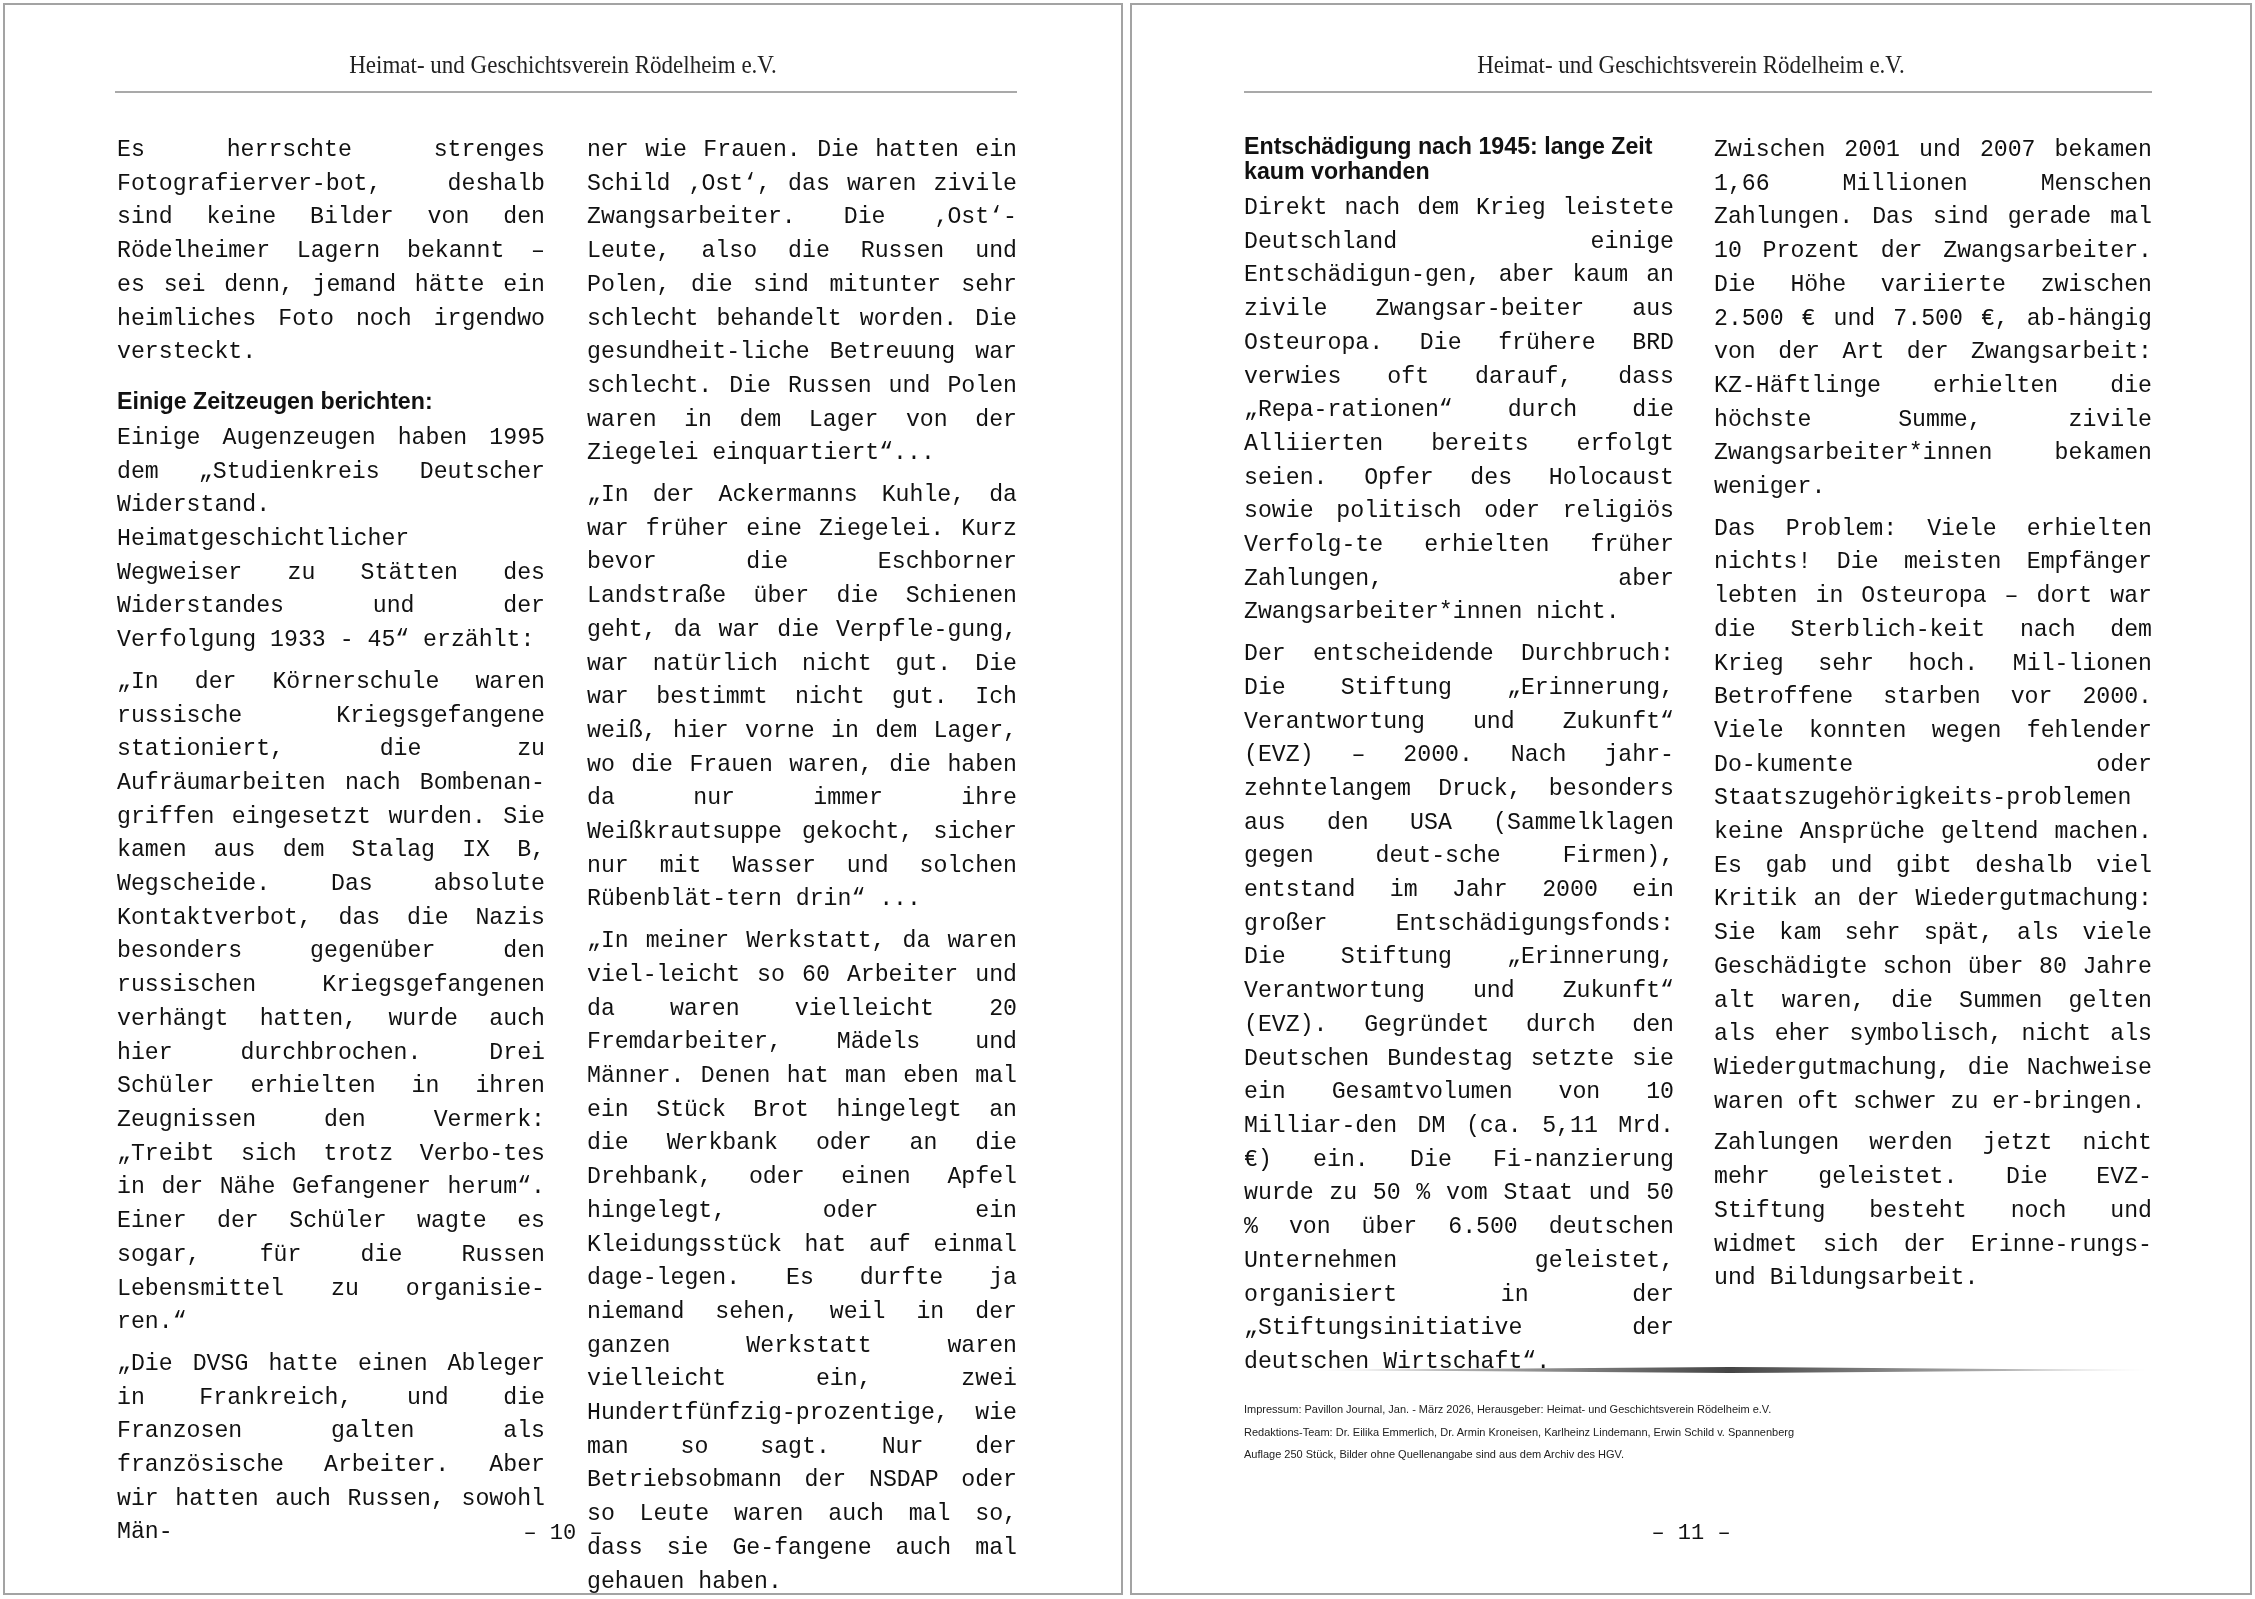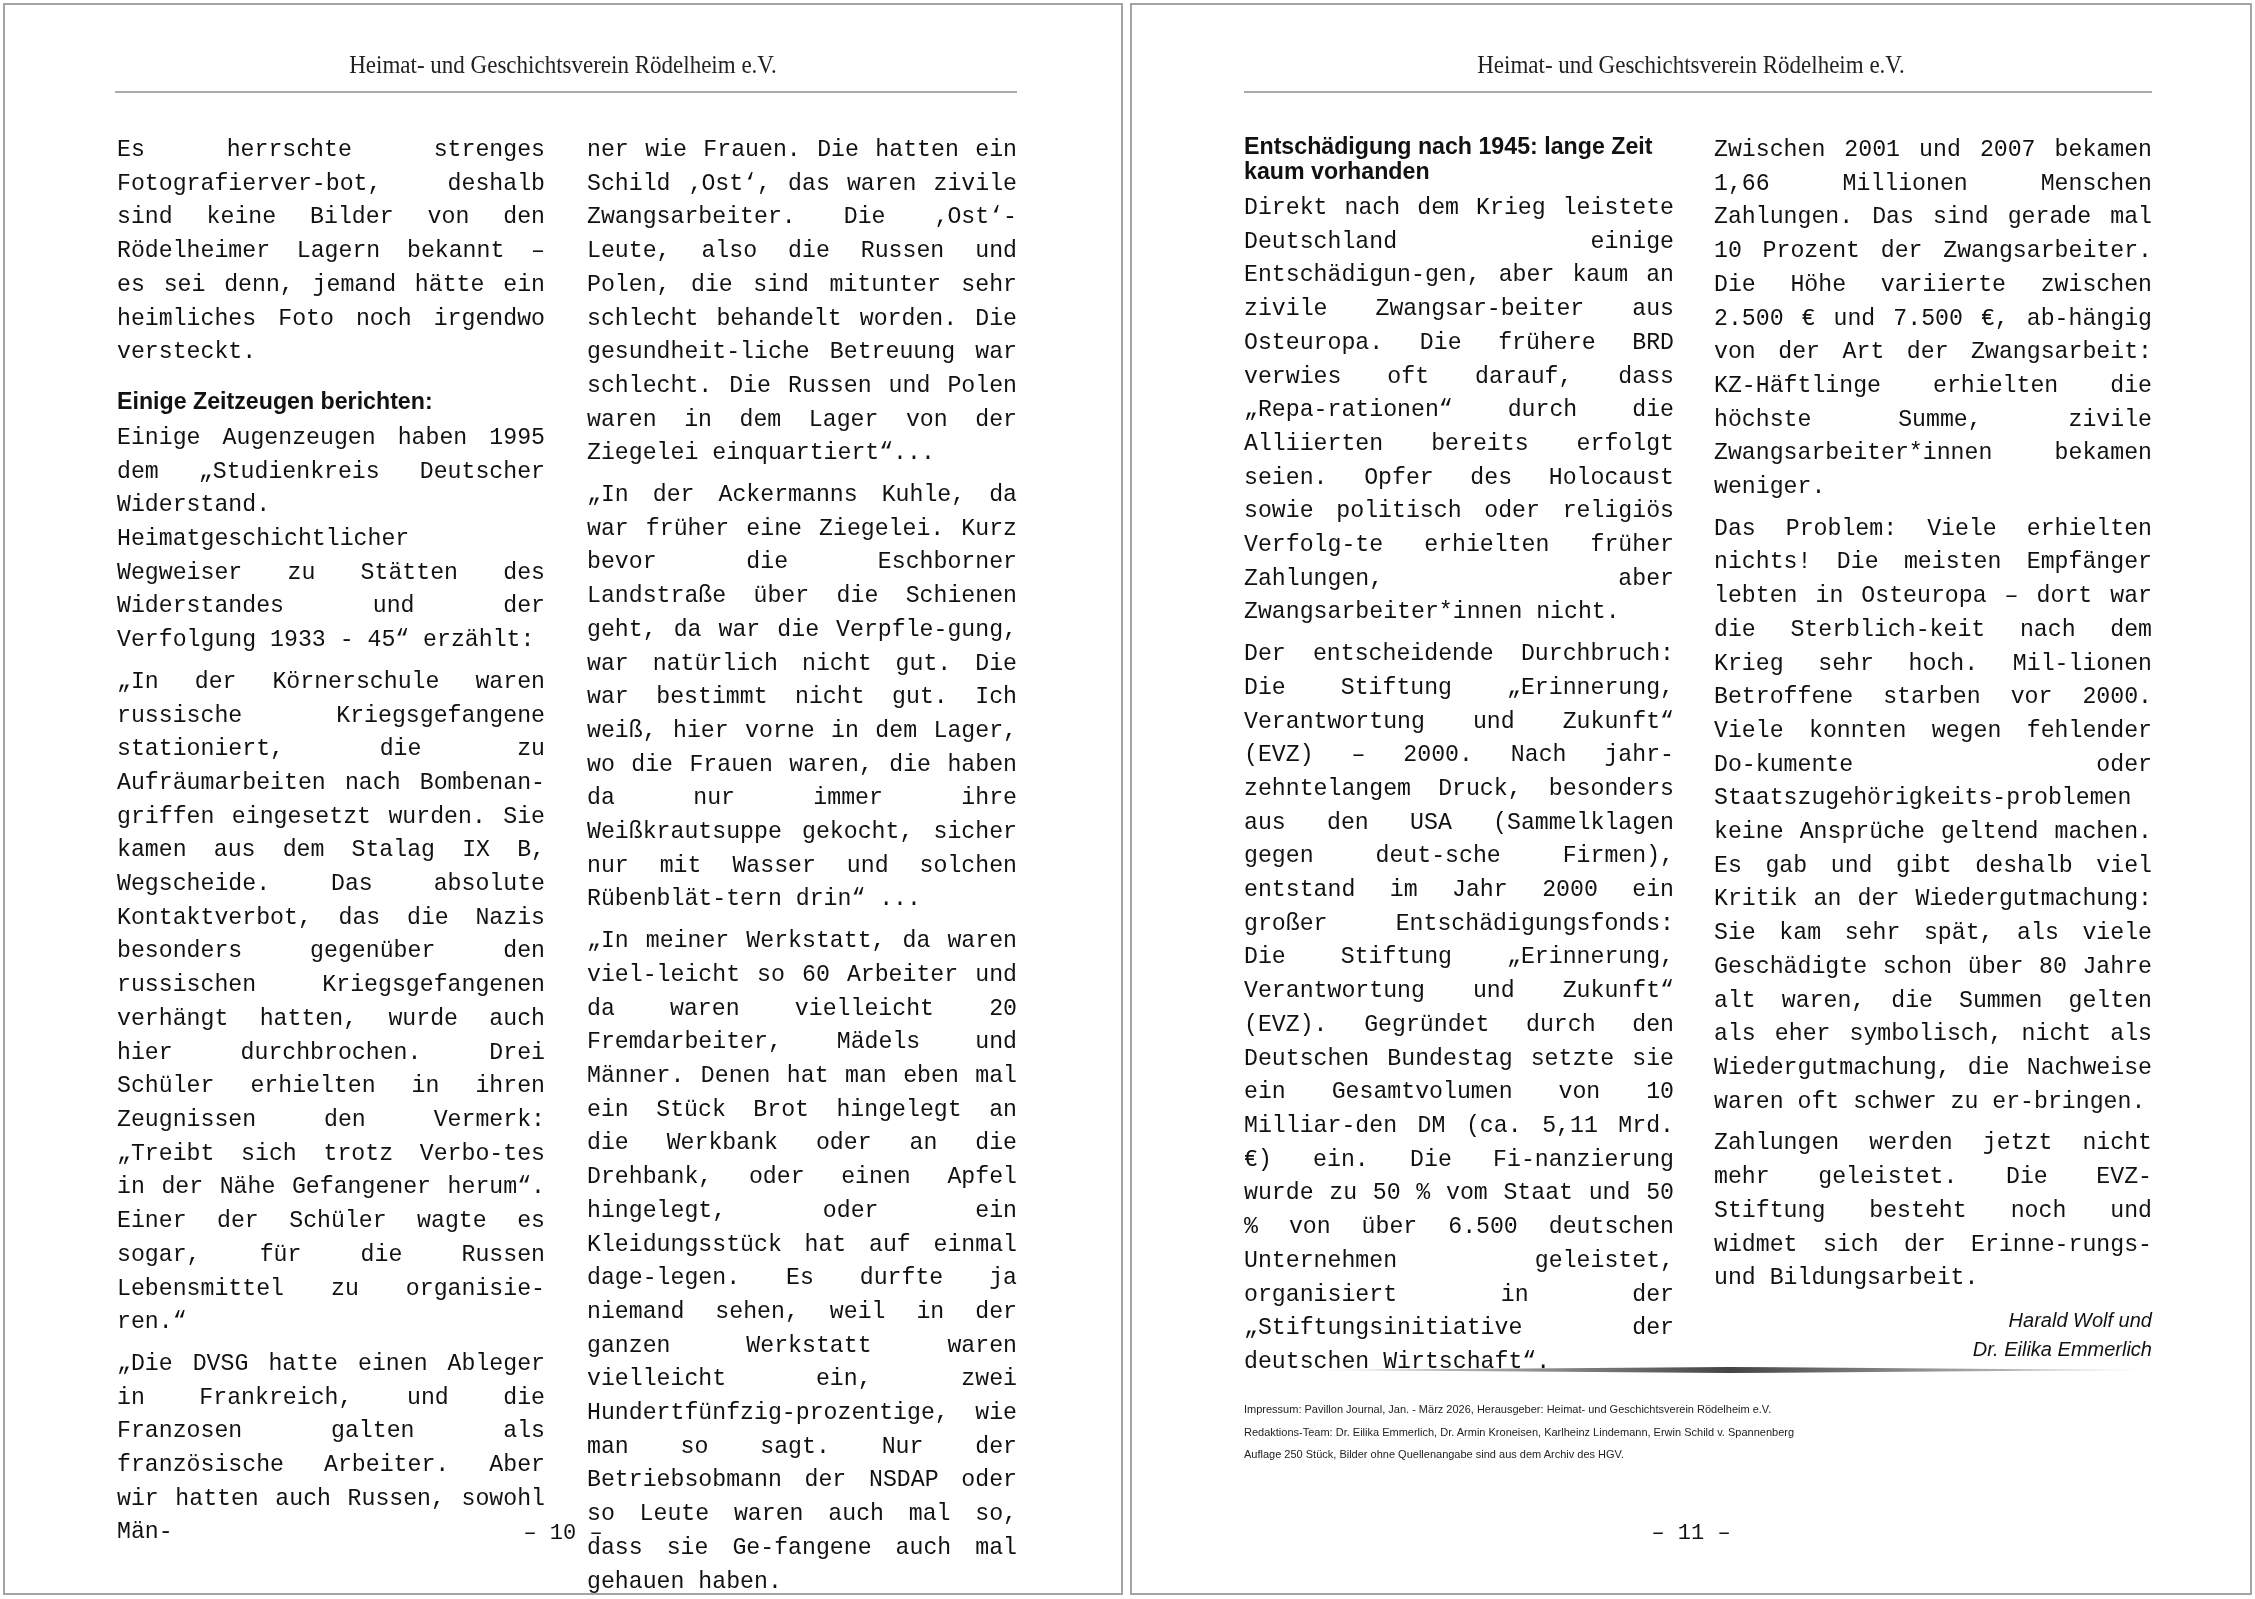--- a/index.html
+++ b/index.html
@@ -80,24 +80,20 @@
   <div class="col" id="right-col-1">
     <h3 style="text-align:left">Entschädigung nach 1945: lange Zeit kaum vorhanden</h3>
     <p>Direkt nach dem Krieg leistete Deutschland einige Entschädigun-gen, aber kaum an zivile Zwangsar-beiter aus Osteuropa. Die frühere BRD verwies oft darauf, dass „Repa-rationen“ durch die Alliierten bereits erfolgt seien. Opfer des Holocaust sowie politisch oder religiös Verfolg-te erhielten früher Zahlungen, aber Zwangsarbeiter*innen nicht.</p>
     <p>Der entscheidende Durchbruch: Die Stiftung „Erinnerung, Verantwortung und Zukunft“ (EVZ) – 2000. Nach jahr-zehntelangem Druck, besonders aus den USA (Sammelklagen gegen deut-sche Firmen), entstand im Jahr 2000 ein großer Entschädigungsfonds: Die Stiftung „Erinnerung, Verantwortung und Zukunft“ (EVZ). Gegründet durch den Deutschen Bundestag setzte sie ein Gesamtvolumen von 10 Milliar-den DM (ca. 5,11 Mrd. €) ein. Die Fi-nanzierung wurde zu  50 % vom Staat und 50 % von über 6.500 deutschen Unternehmen geleistet, organisiert in der „Stiftungsinitiative der deutschen Wirtschaft“.</p>
   </div>
 
   <div class="col" id="right-col-2">
     <p>Zwischen 2001 und 2007 bekamen 1,66 Millionen Menschen Zahlungen. Das sind gerade mal 10 Prozent der Zwangsarbeiter. Die Höhe variierte zwischen 2.500 € und 7.500 €, ab-hängig von der Art der Zwangsarbeit: KZ-Häftlinge erhielten die höchste Summe, zivile Zwangsarbeiter*innen bekamen weniger.</p>
     <p>Das Problem: Viele erhielten nichts! Die meisten Empfänger lebten in Osteuropa – dort war die Sterblich-keit nach dem Krieg sehr hoch. Mil-lionen Betroffene starben vor 2000. Viele konnten wegen fehlender Do-kumente oder Staatszugehörigkeits-problemen keine Ansprüche geltend machen. Es gab und gibt deshalb viel Kritik an der Wiedergutmachung: Sie kam sehr spät, als viele Geschädigte schon über 80 Jahre alt waren, die Summen gelten als eher symbolisch, nicht als Wiedergutmachung, die Nachweise waren oft schwer zu er-bringen.</p>
     <p>Zahlungen werden jetzt nicht mehr geleistet. Die EVZ-Stiftung besteht noch und widmet sich der Erinne-rungs- und Bildungsarbeit.</p>
-    <div class="signature">
-      <div>Harald Wolf und</div>
-      <div>Dr. Eilika Emmerlich</div>
-    </div>
   </div>
 
   <div class="deco-rule"></div>
 
   <div class="impressum">
     <div>Impressum:  Pavillon Journal, Jan. - März 2026,  Herausgeber: Heimat- und Geschichtsverein Rödelheim e.V.</div>
     <div>Redaktions-Team: Dr. Eilika Emmerlich, Dr. Armin Kroneisen, Karlheinz Lindemann, Erwin Schild v. Spannenberg</div>
     <div>Auflage 250 Stück, Bilder ohne Quellenangabe sind aus dem Archiv des HGV.</div>
   </div>
 

